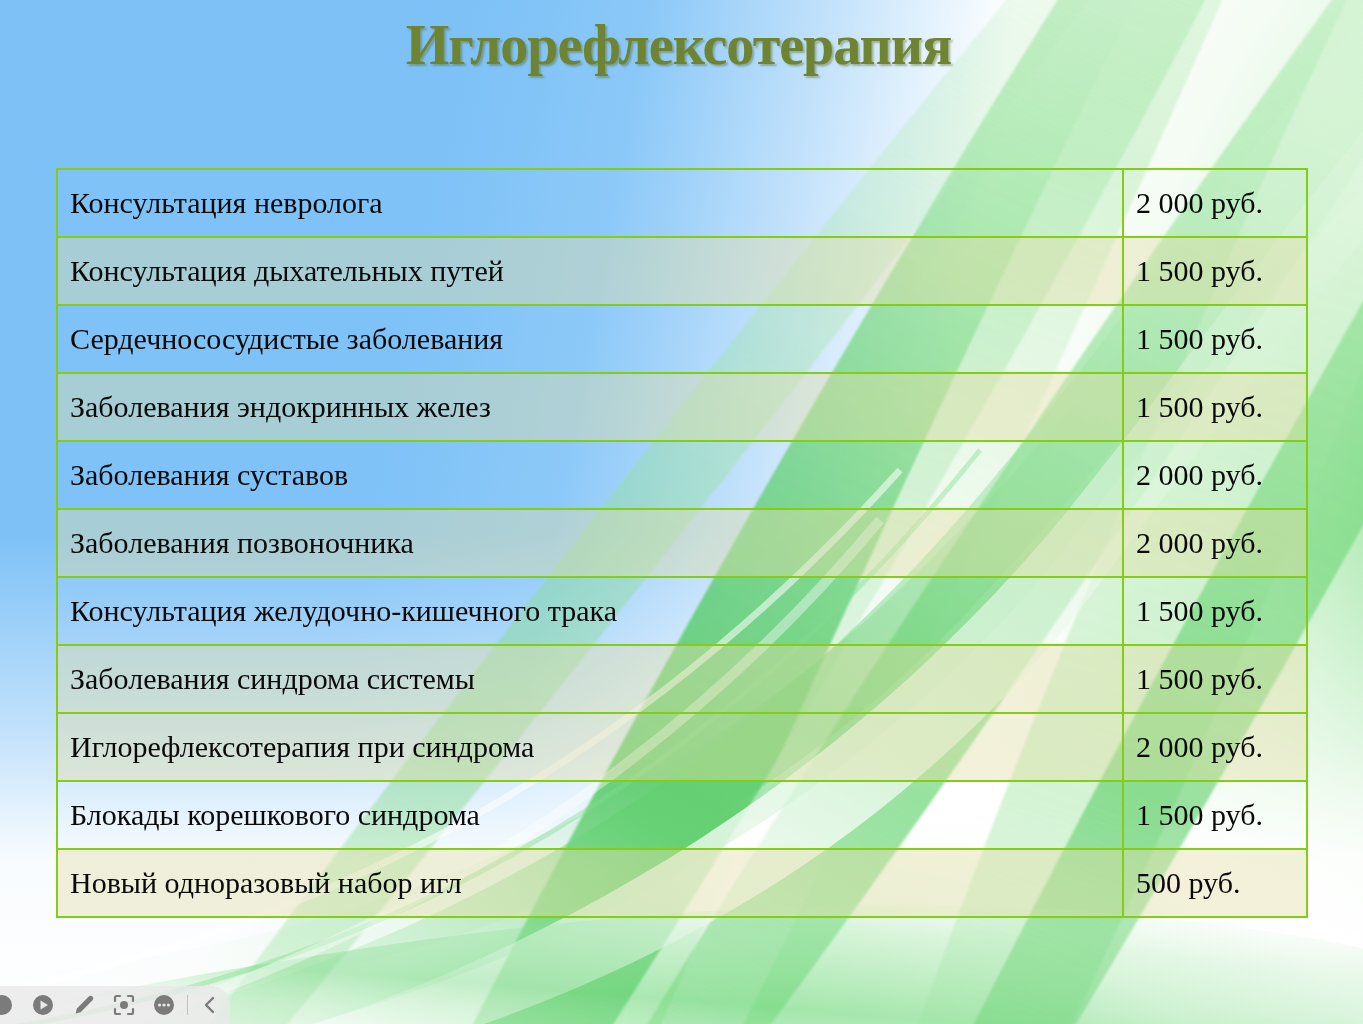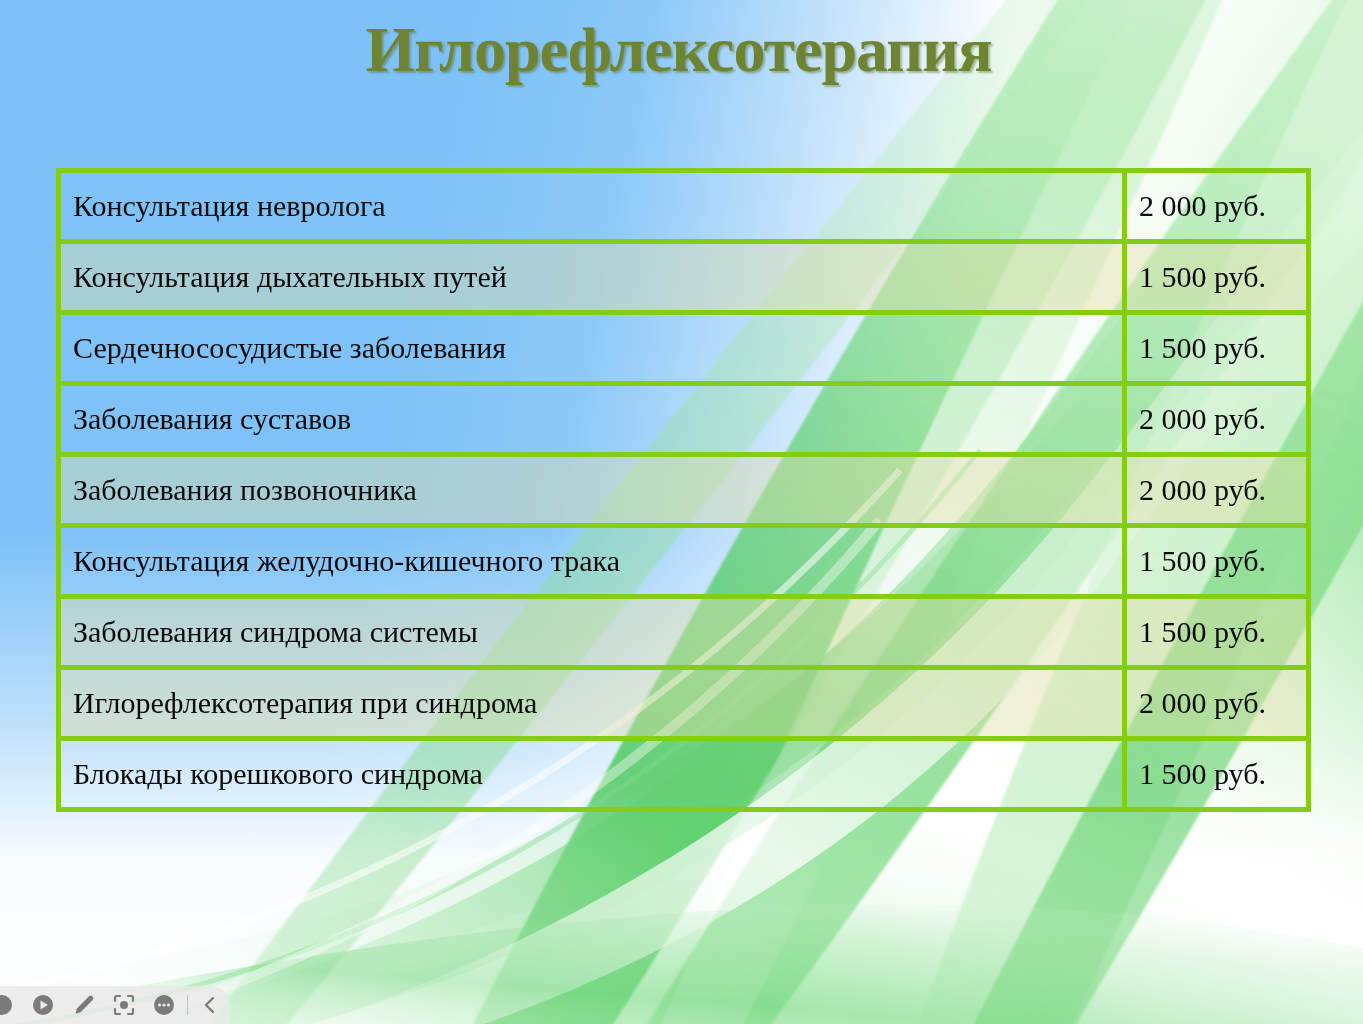--- a/index.html
+++ b/index.html
@@ -106,40 +106,40 @@
 
   
   #title {
     position: absolute;
     left: 0;
     right: 6px;
     top: 16px;
     text-align: center;
     font-family: "Liberation Serif", "DejaVu Serif", serif;
     font-weight: bold;
-    font-size: 64px;
+    font-size: 56px;
     line-height: 1.06;
     letter-spacing: -1px;
     color: #6f8433;
     text-shadow: 2px 2px 2px rgba(90,108,40,0.45);
     white-space: nowrap;
   }
 
   
   #price-table {
     position: absolute;
     left: 56px;
     top: 168px;
     width: 1250px;
     border-collapse: collapse;
     table-layout: fixed;
   }
   #price-table td {
     height: 66px;
-    border: 5px solid #84cc16;
+    border: 2px solid #84cc16;
     padding: 0 12px;
     font-family: "Liberation Serif", "DejaVu Serif", serif;
     font-size: 30px;
     color: #0a0a0a;
     vertical-align: middle;
     line-height: 1;
   }
   #price-table col.c-name { width: 1066px; }
   #price-table col.c-price { width: 184px; }
 
@@ -259,20 +259,24 @@
         <td class="cell-price">2 000 руб.</td>
       </tr>
       <tr class="band">
         <td class="cell-name">Консультация дыхательных путей</td>
         <td class="cell-price">1 500 руб.</td>
       </tr>
       <tr class="plain">
         <td class="cell-name">Сердечнососудистые заболевания</td>
         <td class="cell-price">1 500 руб.</td>
       </tr>
+      <tr class="band">
+        <td class="cell-name">Заболевания эндокринных желез</td>
+        <td class="cell-price">1 500 руб.</td>
+      </tr>
       <tr class="plain">
         <td class="cell-name">Заболевания суставов</td>
         <td class="cell-price">2 000 руб.</td>
       </tr>
       <tr class="band">
         <td class="cell-name">Заболевания позвоночника</td>
         <td class="cell-price">2 000 руб.</td>
       </tr>
       <tr class="plain">
         <td class="cell-name">Консультация желудочно-кишечного трака</td>
@@ -282,20 +286,24 @@
         <td class="cell-name">Заболевания синдрома системы</td>
         <td class="cell-price">1 500 руб.</td>
       </tr>
       <tr class="band">
         <td class="cell-name">Иглорефлексотерапия при синдрома</td>
         <td class="cell-price">2 000 руб.</td>
       </tr>
       <tr class="plain">
         <td class="cell-name">Блокады корешкового синдрома</td>
         <td class="cell-price">1 500 руб.</td>
+      </tr>
+      <tr class="band">
+        <td class="cell-name">Новый одноразовый набор игл</td>
+        <td class="cell-price">500 руб.</td>
       </tr>
     </tbody>
   </table>
 
   <div id="viewer-toolbar">
     <div class="tb-btn">
       <svg width="22" height="22" viewBox="0 0 22 22" aria-hidden="true">
         <circle cx="11" cy="11" r="10" fill="#7b7b7b"></circle>
       </svg>
     </div>

